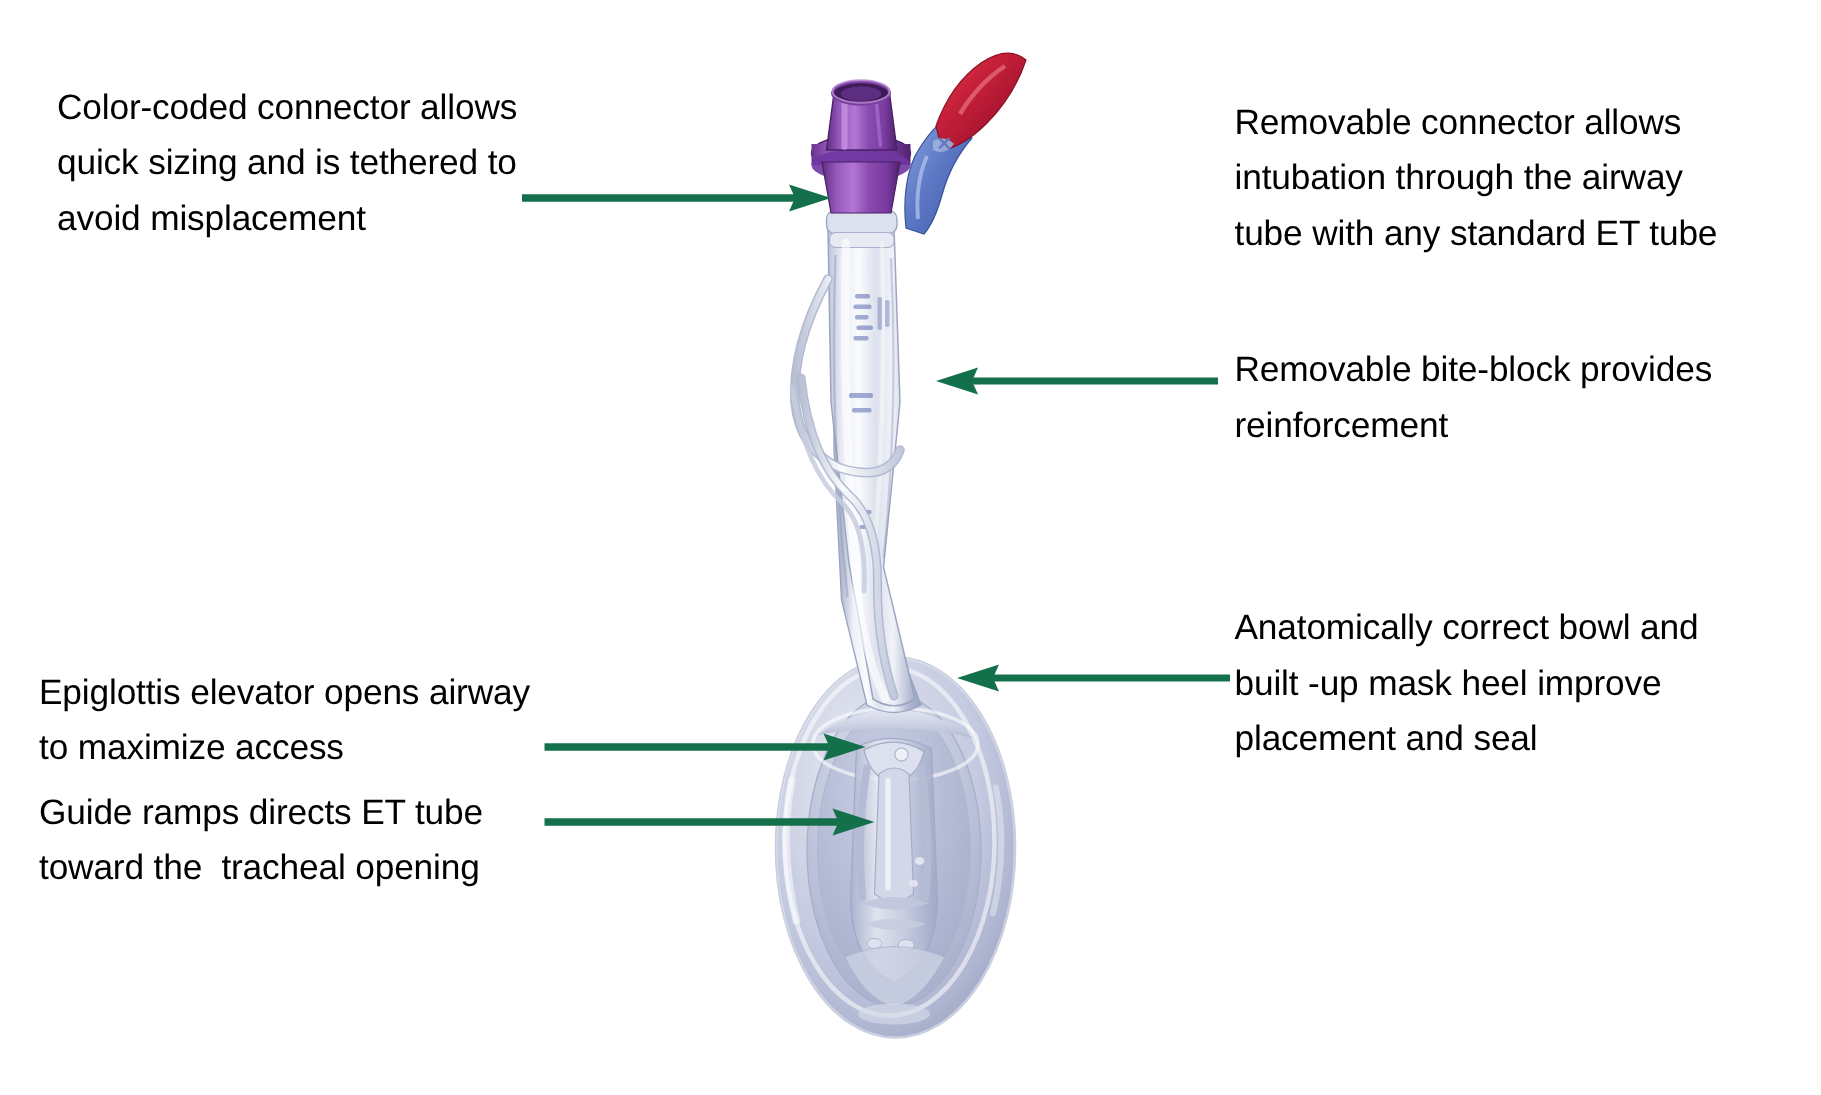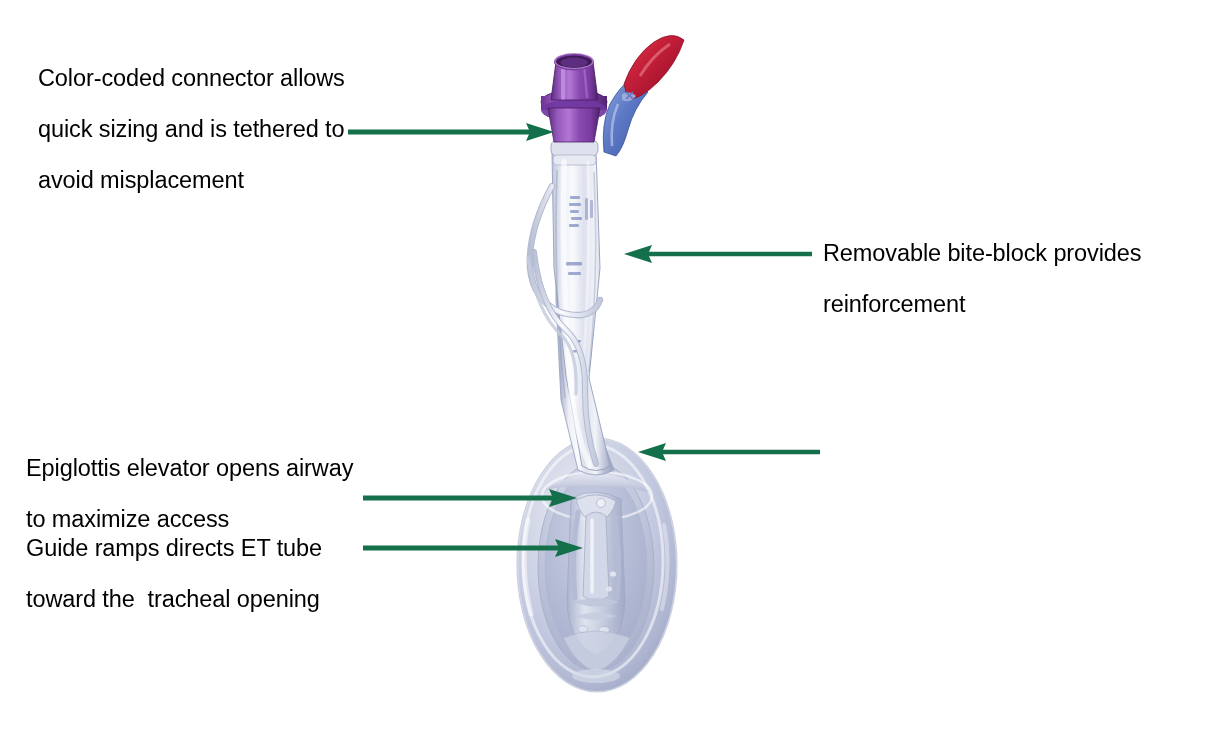--- a/index.html
+++ b/index.html
@@ -17,21 +17,21 @@
     background: #ffffff;
     overflow: hidden;
   }
 
   
   .callout {
     position: absolute;
     color: #000000;
     font-family: "Liberation Sans", sans-serif;
     font-size: 23.5px;
-    line-height: 51px;
+    line-height: 37px;
     white-space: pre-wrap;
     letter-spacing: -0.1px;
   }
 
   .c-topleft   { left: 38px;  top: 53px;  width: 360px; }
   .c-topright  { left: 823px; top: 63px;  width: 380px; }
   .c-midright  { left: 823px; top: 228px; width: 370px; }
   .c-botright  { left: 823px; top: 400px; width: 370px; }
   .c-botleft1  { left: 26px;  top: 443px; width: 380px; }
   .c-botleft2  { left: 26px;  top: 523px; width: 380px; }
@@ -276,24 +276,30 @@
     <svg width="222" height="20" viewBox="0 0 222 20">
       <path d="M 0 10 L 196 10" stroke="#14704a" stroke-width="5"></path>
       <path d="M 220 10 L 192 1 L 196 10 L 192 19 Z" fill="#14704a"></path>
     </svg>
   </div>
 
   <div class="callout c-topleft">Color-coded connector allows
 quick sizing and is tethered to
 avoid misplacement</div>
 
+  <div class="callout c-topright">Removable connector allows
+intubation through the airway
+tube with any standard ET tube</div>
 
   <div class="callout c-midright">Removable bite-block provides
 reinforcement</div>
 
+  <div class="callout c-botright">Anatomically correct bowl and
+built -up mask heel improve
+placement and seal</div>
 
   <div class="callout c-botleft1">Epiglottis elevator opens airway
 to maximize access</div>
 
   <div class="callout c-botleft2">Guide ramps directs ET tube
 toward the  tracheal opening</div>
 
 </div>
 
 </body></html>

